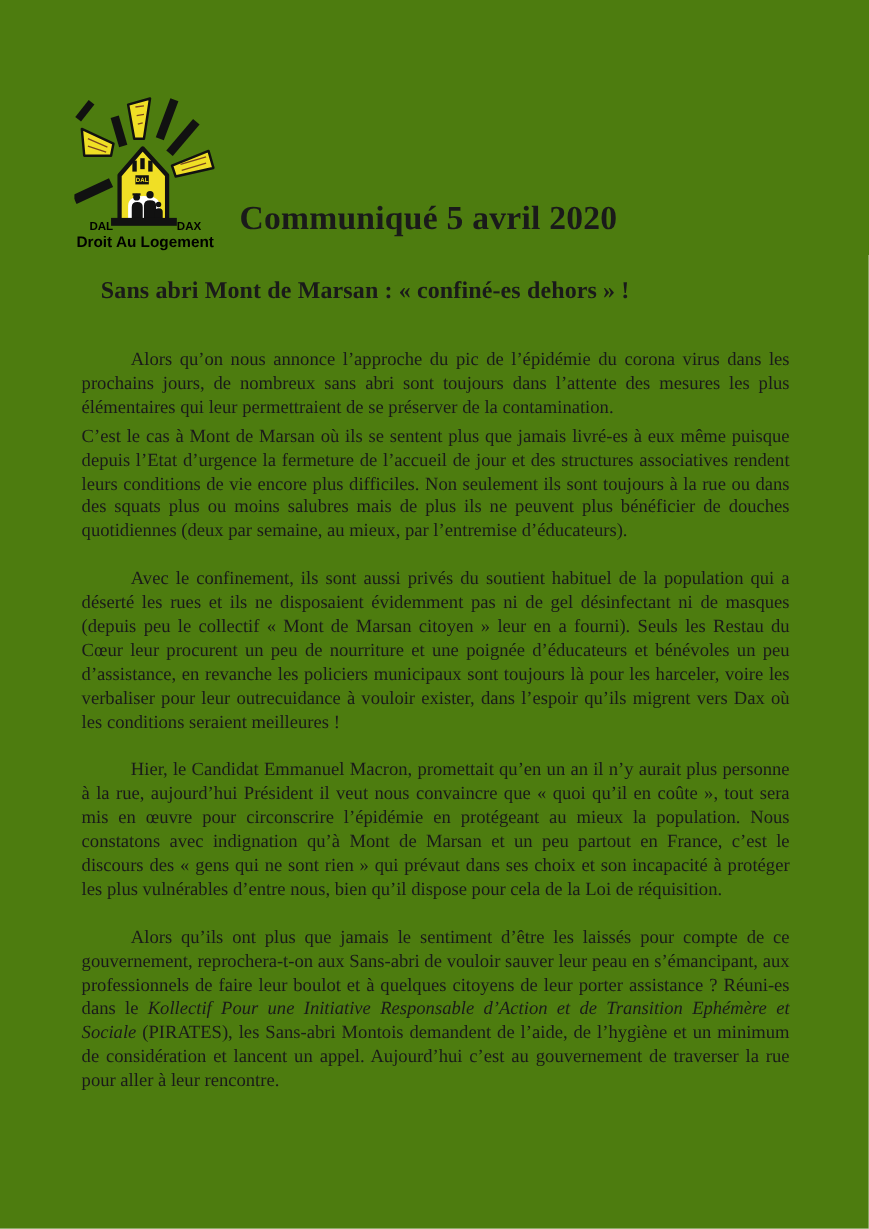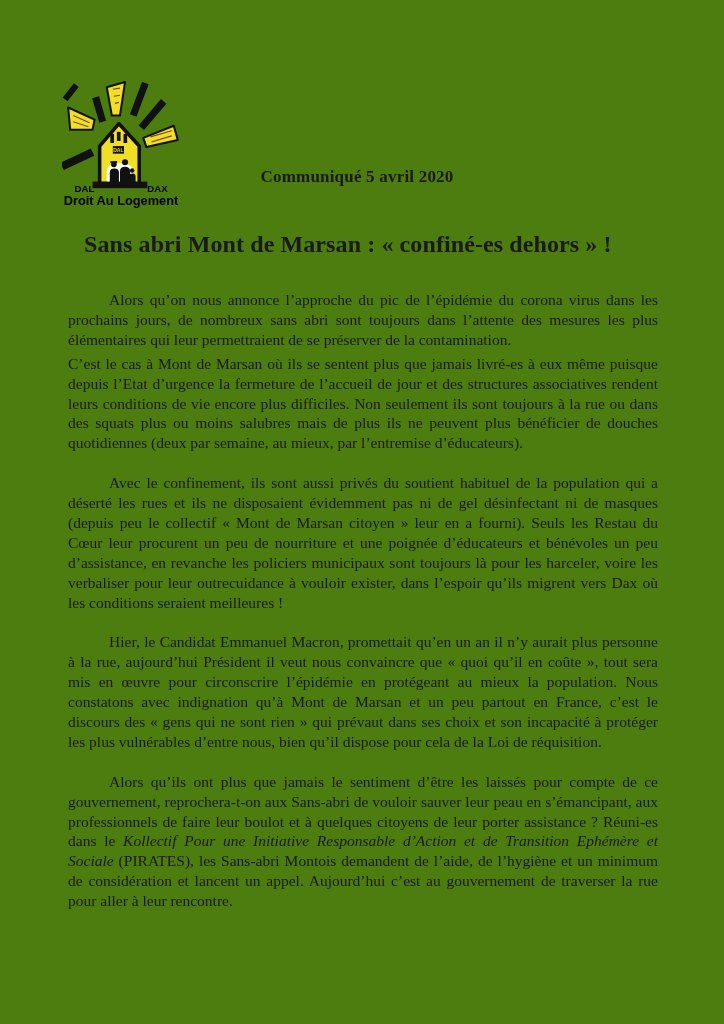--- a/index.html
+++ b/index.html
@@ -28,30 +28,30 @@
     font-family: "Liberation Sans", sans-serif;
     font-weight: bold;
   }
   .title {
     position: absolute;
     top: 167px;
     left: 0;
     width: 714px;
     margin: 0;
     text-align: center;
-    font-size: 17px;
+    font-size: 28px;
     font-weight: bold;
     letter-spacing: 0.2px;
   }
   .headline {
     position: absolute;
     top: 231px;
     left: 84px;
     margin: 0;
-    font-size: 24px;
+    font-size: 20px;
     font-weight: bold;
     letter-spacing: 0.1px;
     white-space: nowrap;
   }
   .body-text {
     position: absolute;
     top: 286px;
     left: 64px;
     width: 598px;
     font-size: 15.5px;

